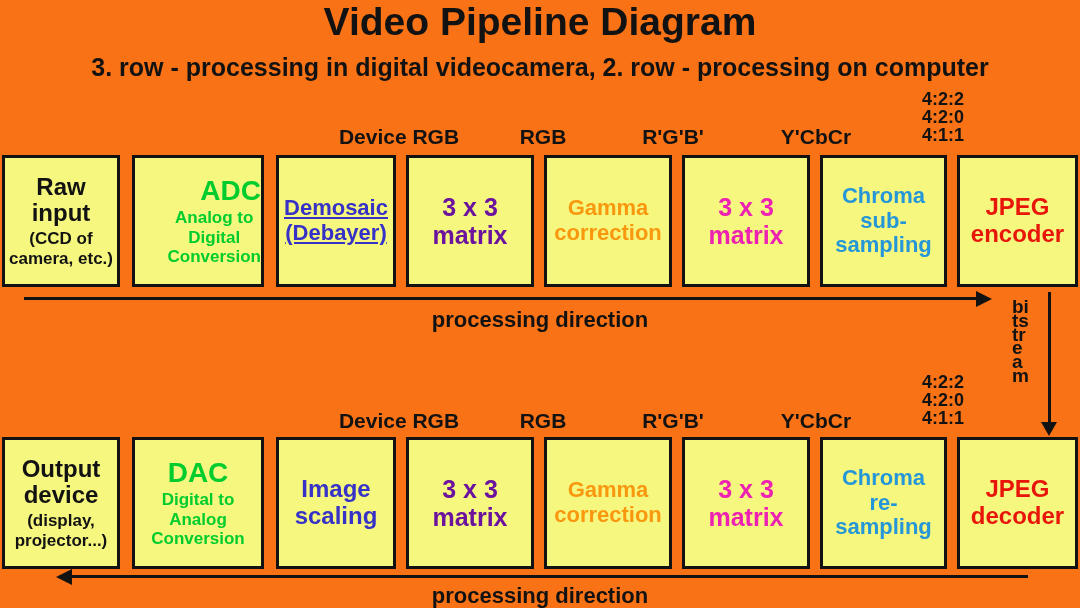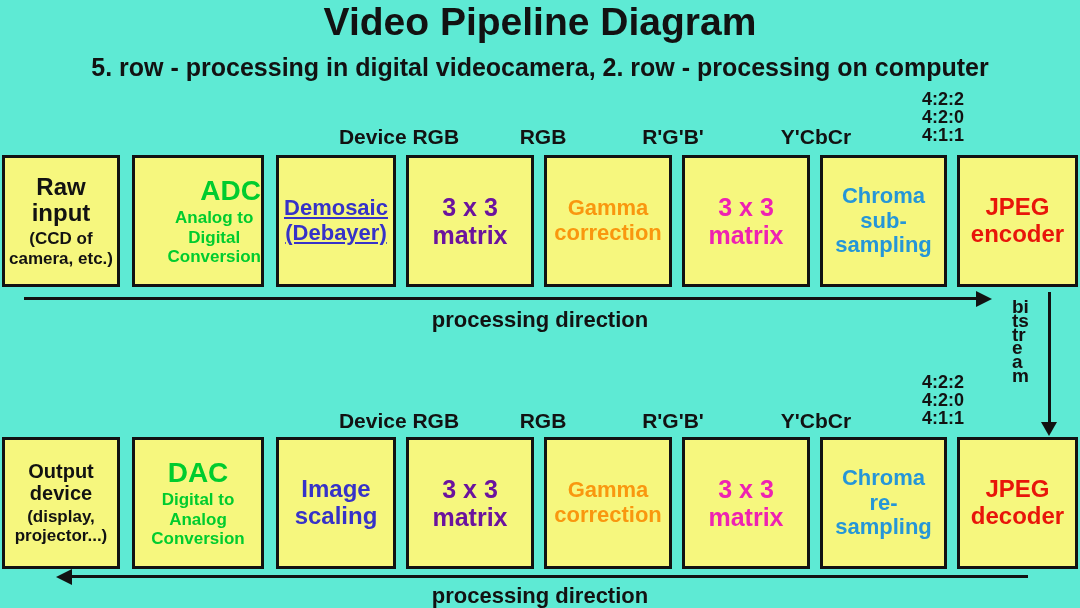--- a/index.html
+++ b/index.html
@@ -1,19 +1,19 @@
 <!DOCTYPE html>
 <html><head>
 <meta charset="utf-8">
 <style>
   html,body{margin:0;padding:0;}
   .page{
     position:relative;
     width:1080px;height:608px;
-    background:#5eead4;
+    background:#f97316;
     font-family:"Liberation Sans","DejaVu Sans",sans-serif;
     font-weight:700;
     color:#121212;
     overflow:hidden;
   }
   .title{
     position:absolute;left:0;top:1px;width:100%;
     text-align:center;font-size:39px;line-height:1.1;margin:0;
   }
   .subtitle{
@@ -64,21 +64,21 @@
     font-size:19px;line-height:13.8px;text-align:left;
     word-break:break-all;
   }
 </style>
 </head>
 <body>
 
 <div class="page">
 
   <h1 class="title">Video Pipeline Diagram</h1>
-  <div class="subtitle">5. row - processing in digital videocamera, 2. row - processing on computer</div>
+  <div class="subtitle">3. row - processing in digital videocamera, 2. row - processing on computer</div>
 
   <div class="cs-label row1-label" style="left:399px">Device RGB</div>
   <div class="cs-label row1-label" style="left:543px">RGB</div>
   <div class="cs-label row1-label" style="left:673px">R'G'B'</div>
   <div class="cs-label row1-label" style="left:816px">Y'CbCr</div>
   <div class="ratio-stack stack1">
     <div>4:2:2</div>
     <div>4:2:0</div>
     <div>4:1:1</div>
   </div>
@@ -137,21 +137,21 @@
   <div class="cs-label row2-label" style="left:543px">RGB</div>
   <div class="cs-label row2-label" style="left:673px">R'G'B'</div>
   <div class="cs-label row2-label" style="left:816px">Y'CbCr</div>
   <div class="ratio-stack stack2">
     <div>4:2:2</div>
     <div>4:2:0</div>
     <div>4:1:1</div>
   </div>
 
   <div class="box row2-box" style="left: 2px; width: 118px; color: rgb(18, 18, 18);">
-    <div class="main" style="font-size:20px">Output
+    <div class="main" style="font-size:24px">Output
 device</div>
     <div class="sub" style="font-size:17px">(display,
 projector...)</div>
   </div>
   <div class="box row2-box" style="left: 132px; width: 132px; color: rgb(0, 204, 46);">
     <div class="main" style="font-size:28px">DAC</div>
     <div class="sub" style="font-size:17px">Digital to
 Analog
 Conversion</div>
   </div>

